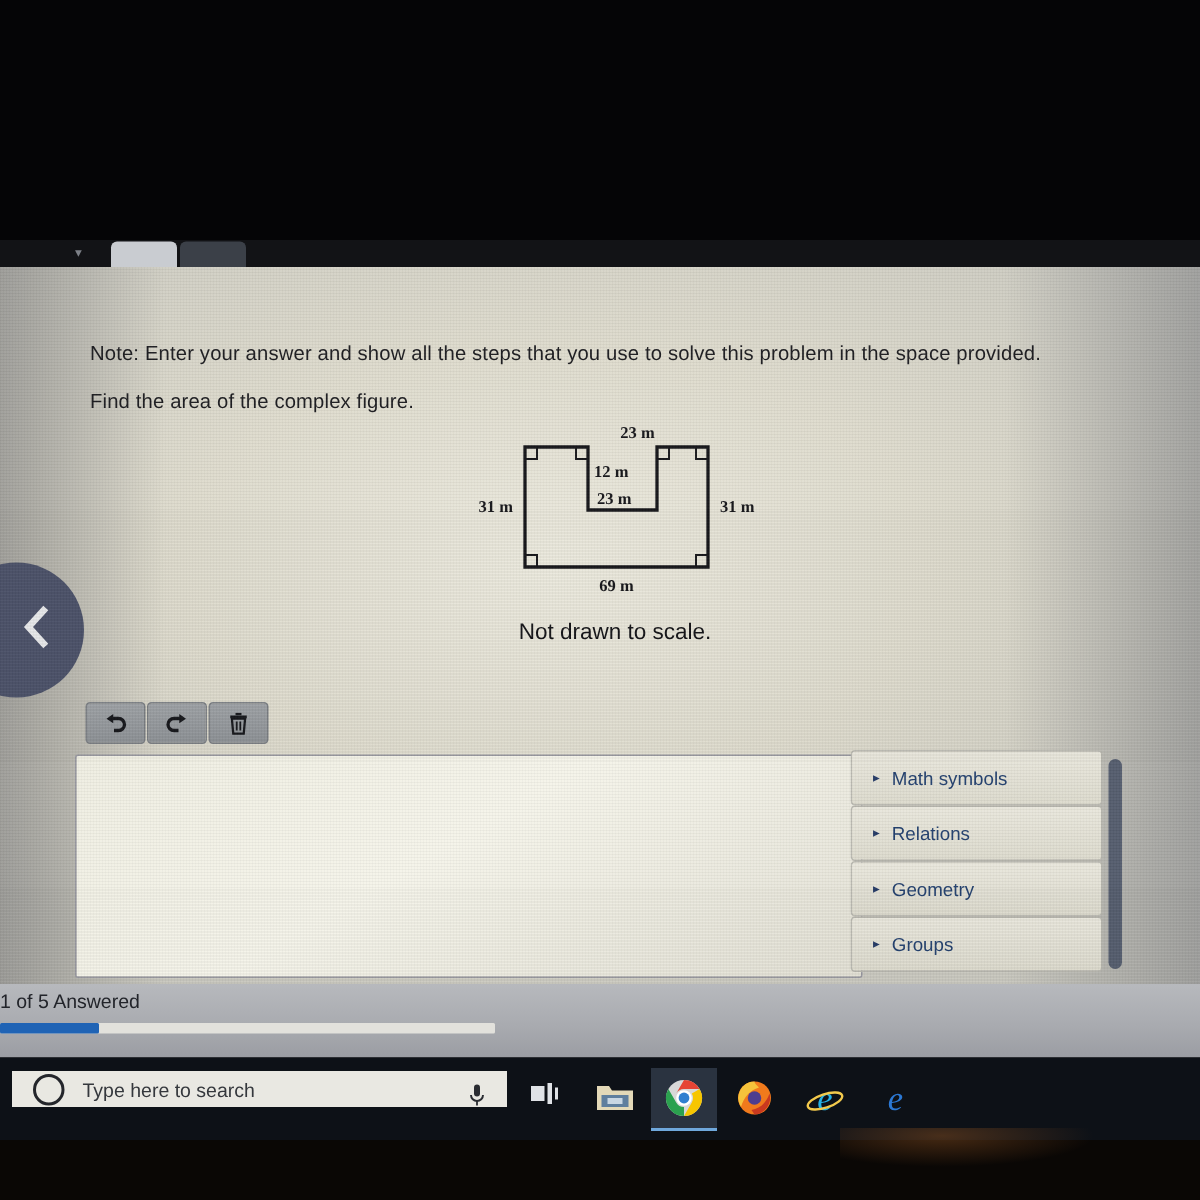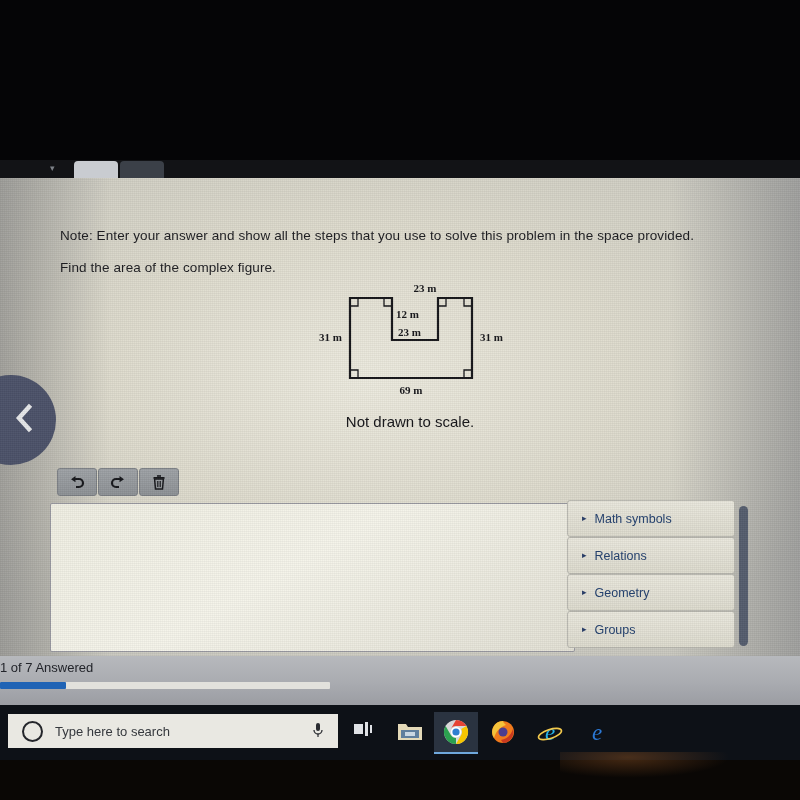--- a/index.html
+++ b/index.html
@@ -236,21 +236,21 @@
   
   .taskbar {
     position: absolute;
     left: 0; top: 705px;
     width: 800px; height: 55px;
     background: #0d1117;
   }
   .search-pill {
     position: absolute;
     left: 8px; top: 714px;
-    width: 330px; height: 34px;
+    width: 330px; height: 24px;
     background: #e9e8e2;
     display: flex;
     align-items: center;
     cursor: text;
   }
   .cortana-ring {
     width: 17px; height: 17px;
     border: 2px solid #24262b;
     border-radius: 50%;
     margin-left: 14px;
@@ -386,21 +386,21 @@
     <div class="nav-prev">
       <span>
         <svg width="20" height="30" viewBox="0 0 20 30">
           <polyline points="15,4 5,15 15,26" fill="none" stroke="#e7e8ea" stroke-width="4.5" stroke-linecap="square" stroke-linejoin="miter"></polyline>
         </svg>
       </span>
     </div>
   </div>
 
   <div class="statusbar"></div>
-  <div class="status-label">1 of 7 Answered</div>
+  <div class="status-label">1 of 5 Answered</div>
   <div class="progress-track">
     <div class="progress-fill" style="width: 66px; background: rgb(31, 99, 181);"></div>
   </div>
 
   <div class="taskbar"></div>
 
   <div class="search-pill">
     <span class="cortana-ring"></span>
     <span class="search-text">Type here to search</span>
     <span class="mic-icon">

